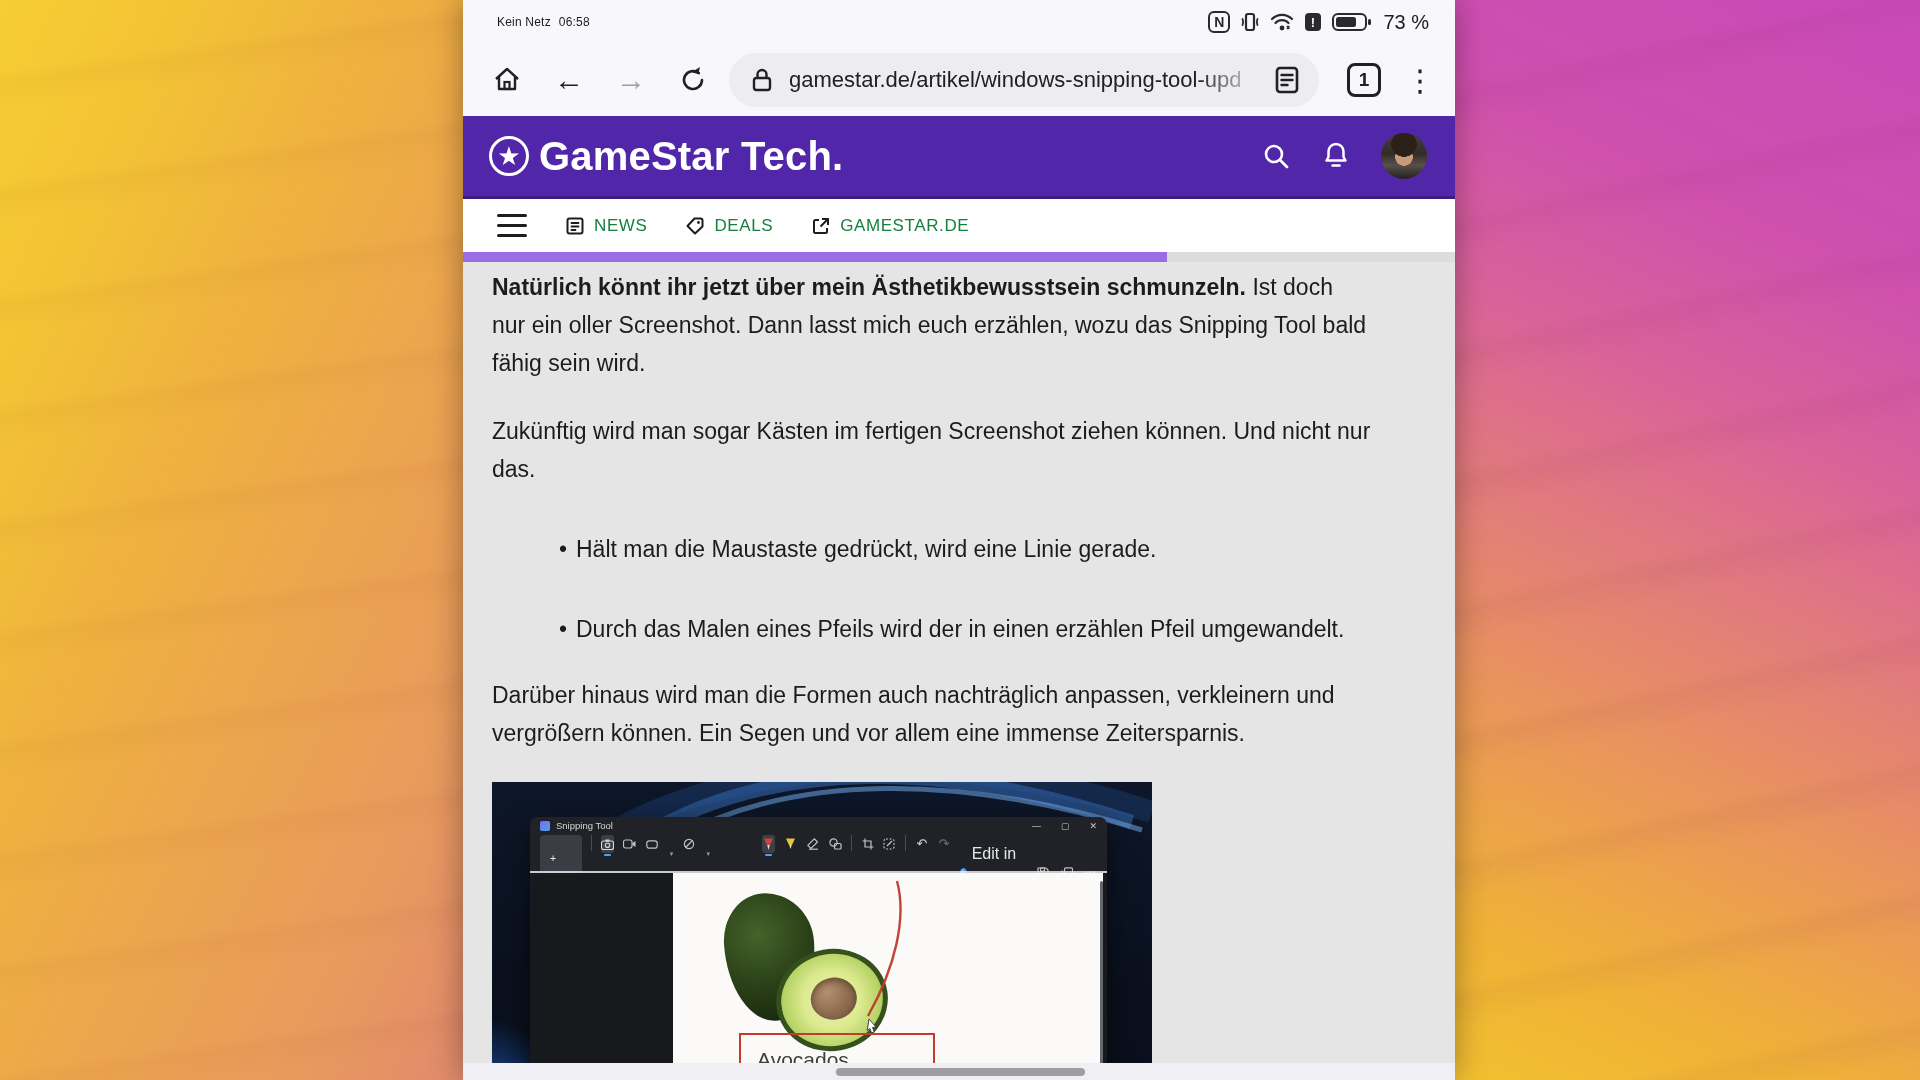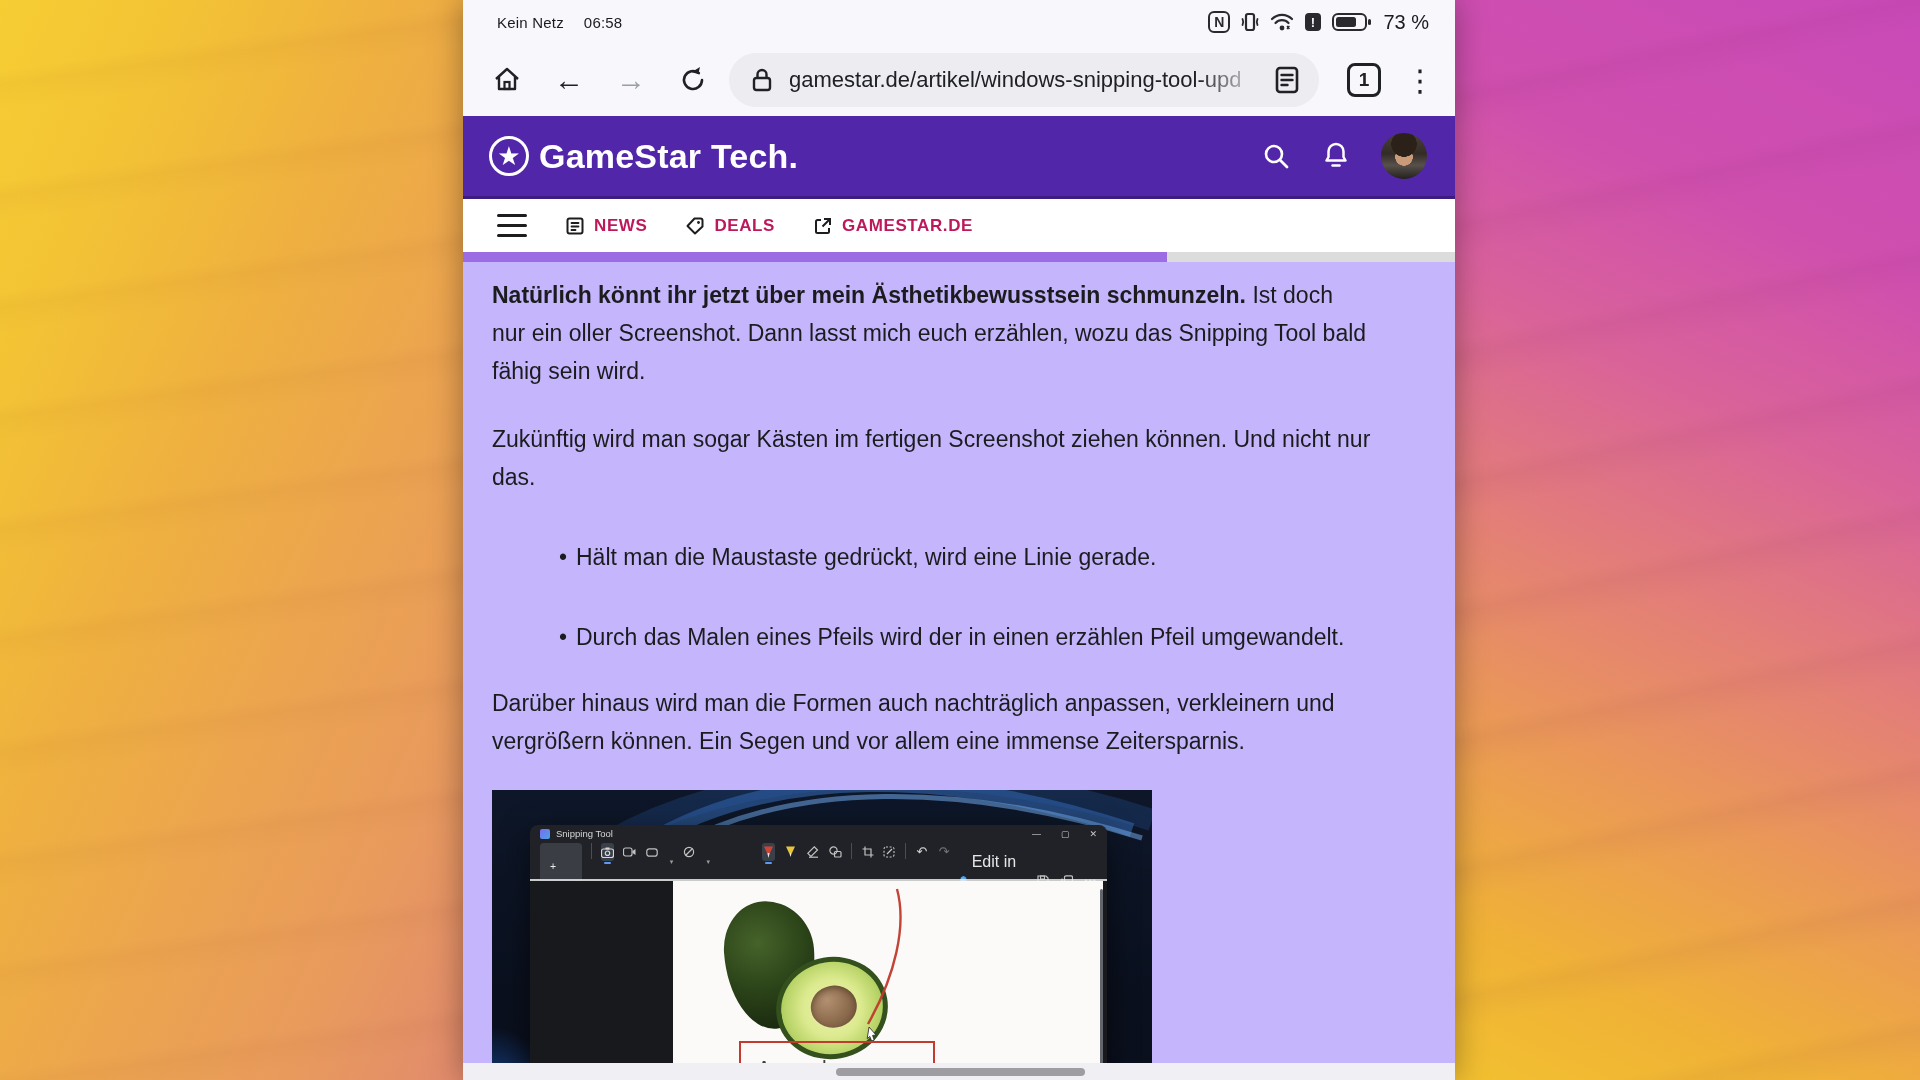--- a/index.html
+++ b/index.html
@@ -17,21 +17,21 @@
   .wall-right::after {
     background:repeating-linear-gradient(168deg, rgba(90,0,60,0) 0 80px, rgba(90,0,60,.12) 96px, rgba(90,0,60,0) 126px); }
 
   
   .browser { position:absolute; left:463px; top:0; width:992px; height:1080px;
     background:#ffffff; display:flex; flex-direction:column; box-shadow:0 0 30px rgba(0,0,0,.35); }
 
   
   .statusbar { height:44px; background:#f8f7fb; display:flex; align-items:center;
     justify-content:space-between; padding:0 26px 0 34px; flex:0 0 auto; }
-  .status-left { display:flex; gap:20px; font-size:15px; color:#1b1b1f; letter-spacing:.2px; }
+  .status-left { display:flex; gap:8px; font-size:12px; color:#1b1b1f; letter-spacing:.2px; }
   .status-right { display:flex; align-items:center; gap:9px; color:#2a2a2e; }
   .sicon { display:inline-flex; align-items:center; justify-content:center; }
   .nfc { width:22px; height:22px; border:2.4px solid #2a2a2e; border-radius:6px;
     font-size:14px; font-weight:700; color:#2a2a2e; }
   .batt-pct { font-size:20px; color:#1b1b1f; margin-left:2px; }
 
   
   .btoolbar { height:72px; background:#f8f7fb; display:flex; align-items:center;
     padding:0 20px 0 18px; gap:10px; flex:0 0 auto; }
   .tool-btn { width:52px; height:52px; display:flex; align-items:center; justify-content:center;
@@ -47,42 +47,42 @@
     display:flex; align-items:center; justify-content:center; font-size:19px; font-weight:700;
     color:#202124; margin:0 14px 0 18px; flex:0 0 auto; }
   .kebab { font-size:30px; color:#202124; width:30px; text-align:center; flex:0 0 auto; letter-spacing:0; }
 
   
   .siteheader { height:83px; background:#5126a8; border-bottom:3px solid #3d1c82;
     display:flex; align-items:center; padding:0 28px 0 26px; flex:0 0 auto; }
   .brand { display:flex; align-items:center; gap:10px; }
   .brand-star { width:40px; height:40px; border:3px solid #fff; border-radius:50%;
     display:flex; align-items:center; justify-content:center; color:#fff; font-size:26px; line-height:1; }
-  .brand-name { color:#fff; font-size:34px; font-weight:700; letter-spacing:.2px; }
+  .brand-name { color:#fff; font-size:40px; font-weight:700; letter-spacing:.2px; }
   .header-right { margin-left:auto; display:flex; align-items:center; gap:30px; }
   .avatar { width:46px; height:46px; border-radius:50%; overflow:hidden;
     background:
       radial-gradient(circle at 50% 24%, #2b2118 0 30%, transparent 31%),
       radial-gradient(circle at 50% 52%, #c99b78 0 26%, transparent 27%),
       linear-gradient(180deg, #4a4038 0%, #332c26 45%, #58514b 70%, #23201d 100%); }
 
   
   .navbar { height:53px; background:#fff; display:flex; align-items:center; gap:38px;
     padding:0 34px; flex:0 0 auto; }
   .hamburger { width:30px; display:flex; flex-direction:column; gap:7px; }
   .hamburger span { height:3px; background:#1d1d1f; border-radius:2px; }
-  .nav-item { display:flex; align-items:center; gap:9px; font-size:17px; font-weight:700;
-    letter-spacing:.6px; color:#be185d; }
+  .nav-item { display:flex; align-items:center; gap:9px; font-size:17px; font-weight:400;
+    letter-spacing:.6px; color:#15803d; }
 
   
   .progress-track { height:10px; background:#dcdcdc; flex:0 0 auto; }
   .progress-fill { height:100%; background:#9c6ce4; }
 
   
-  .content { flex:1 1 auto; background:#c4b5fd; padding:14px 83px 0 29px; overflow:hidden;
+  .content { flex:1 1 auto; background:#e5e5e5; padding:6px 83px 0 29px; overflow:hidden;
     font-size:23px; line-height:38px; color:#1c1c1e; }
   .content p { margin:0 0 30px 0; }
   .content .lead { font-weight:700; }
   .content ul { margin:36px 0 28px 0; padding-left:67px; list-style:none; }
   .content li { margin-bottom:10px; padding-left:17px; position:relative;margin-top:42px; }
   .content li::before { content:"•"; position:absolute; left:0; top:0; }
 
   
   .shot { position:relative; width:660px; height:368px; margin-top:2px; overflow:hidden;
     background:linear-gradient(180deg,#0e1729 0%, #0a101e 55%, #0a0f1c 100%); }

